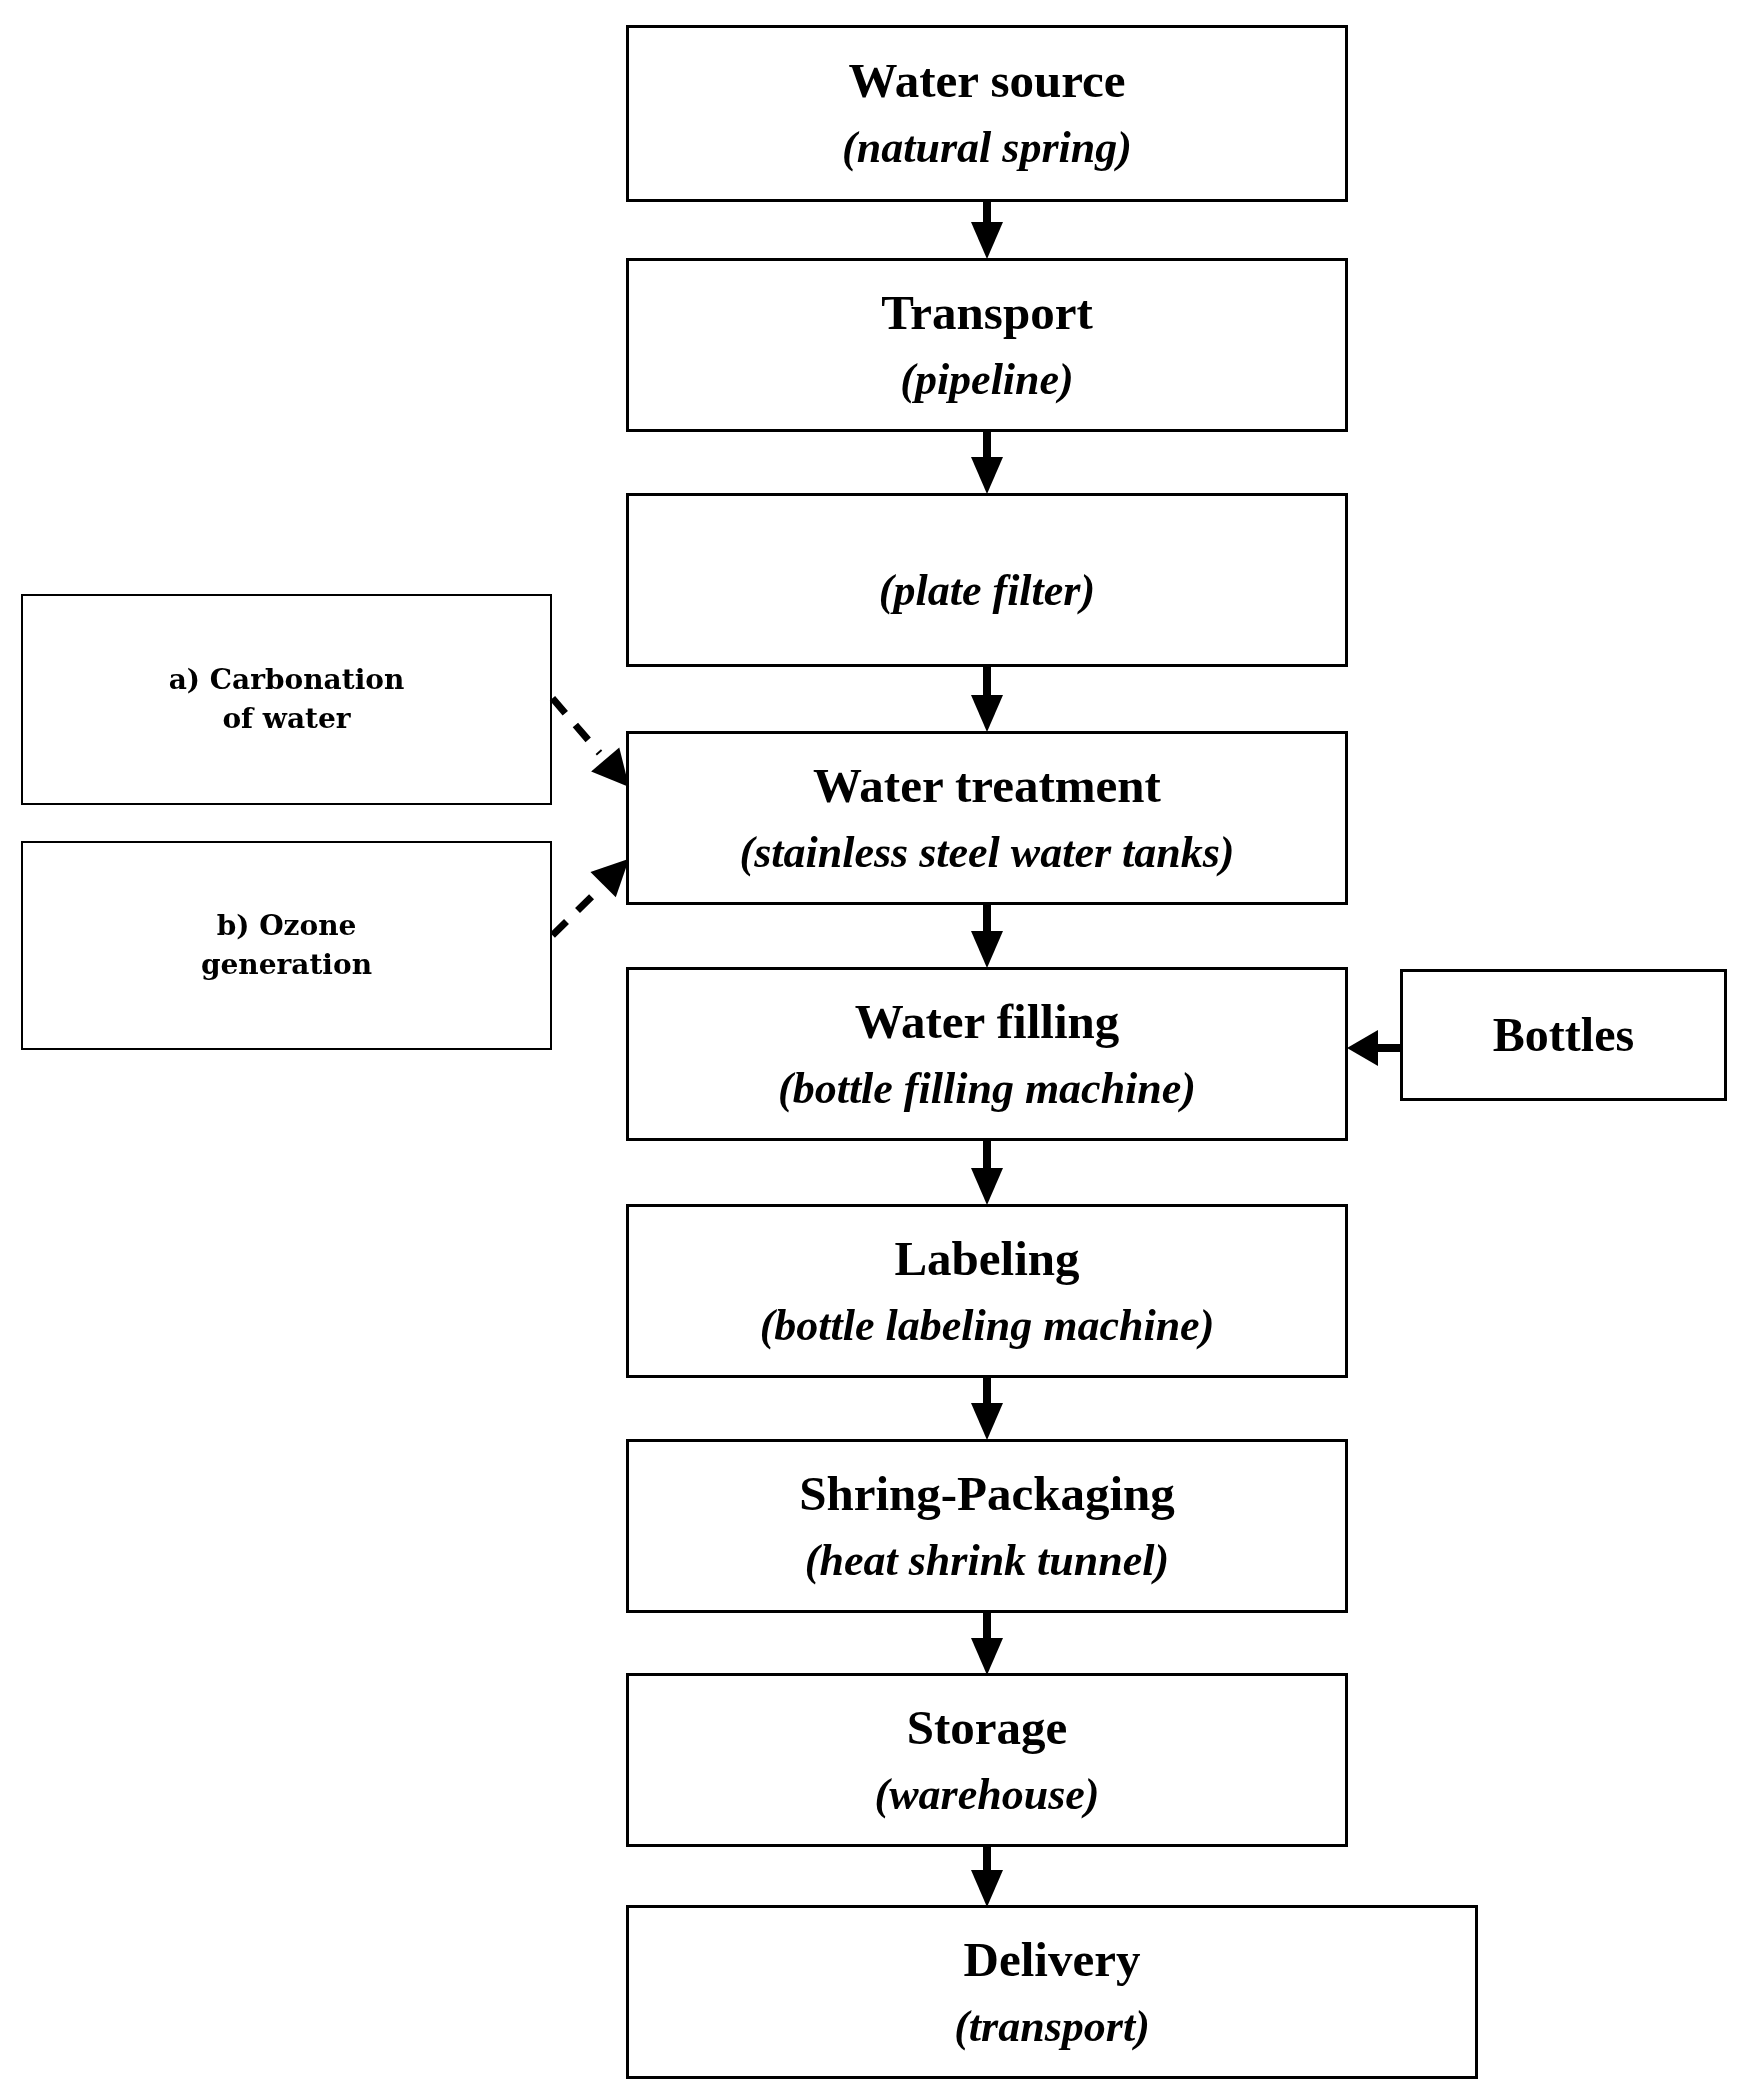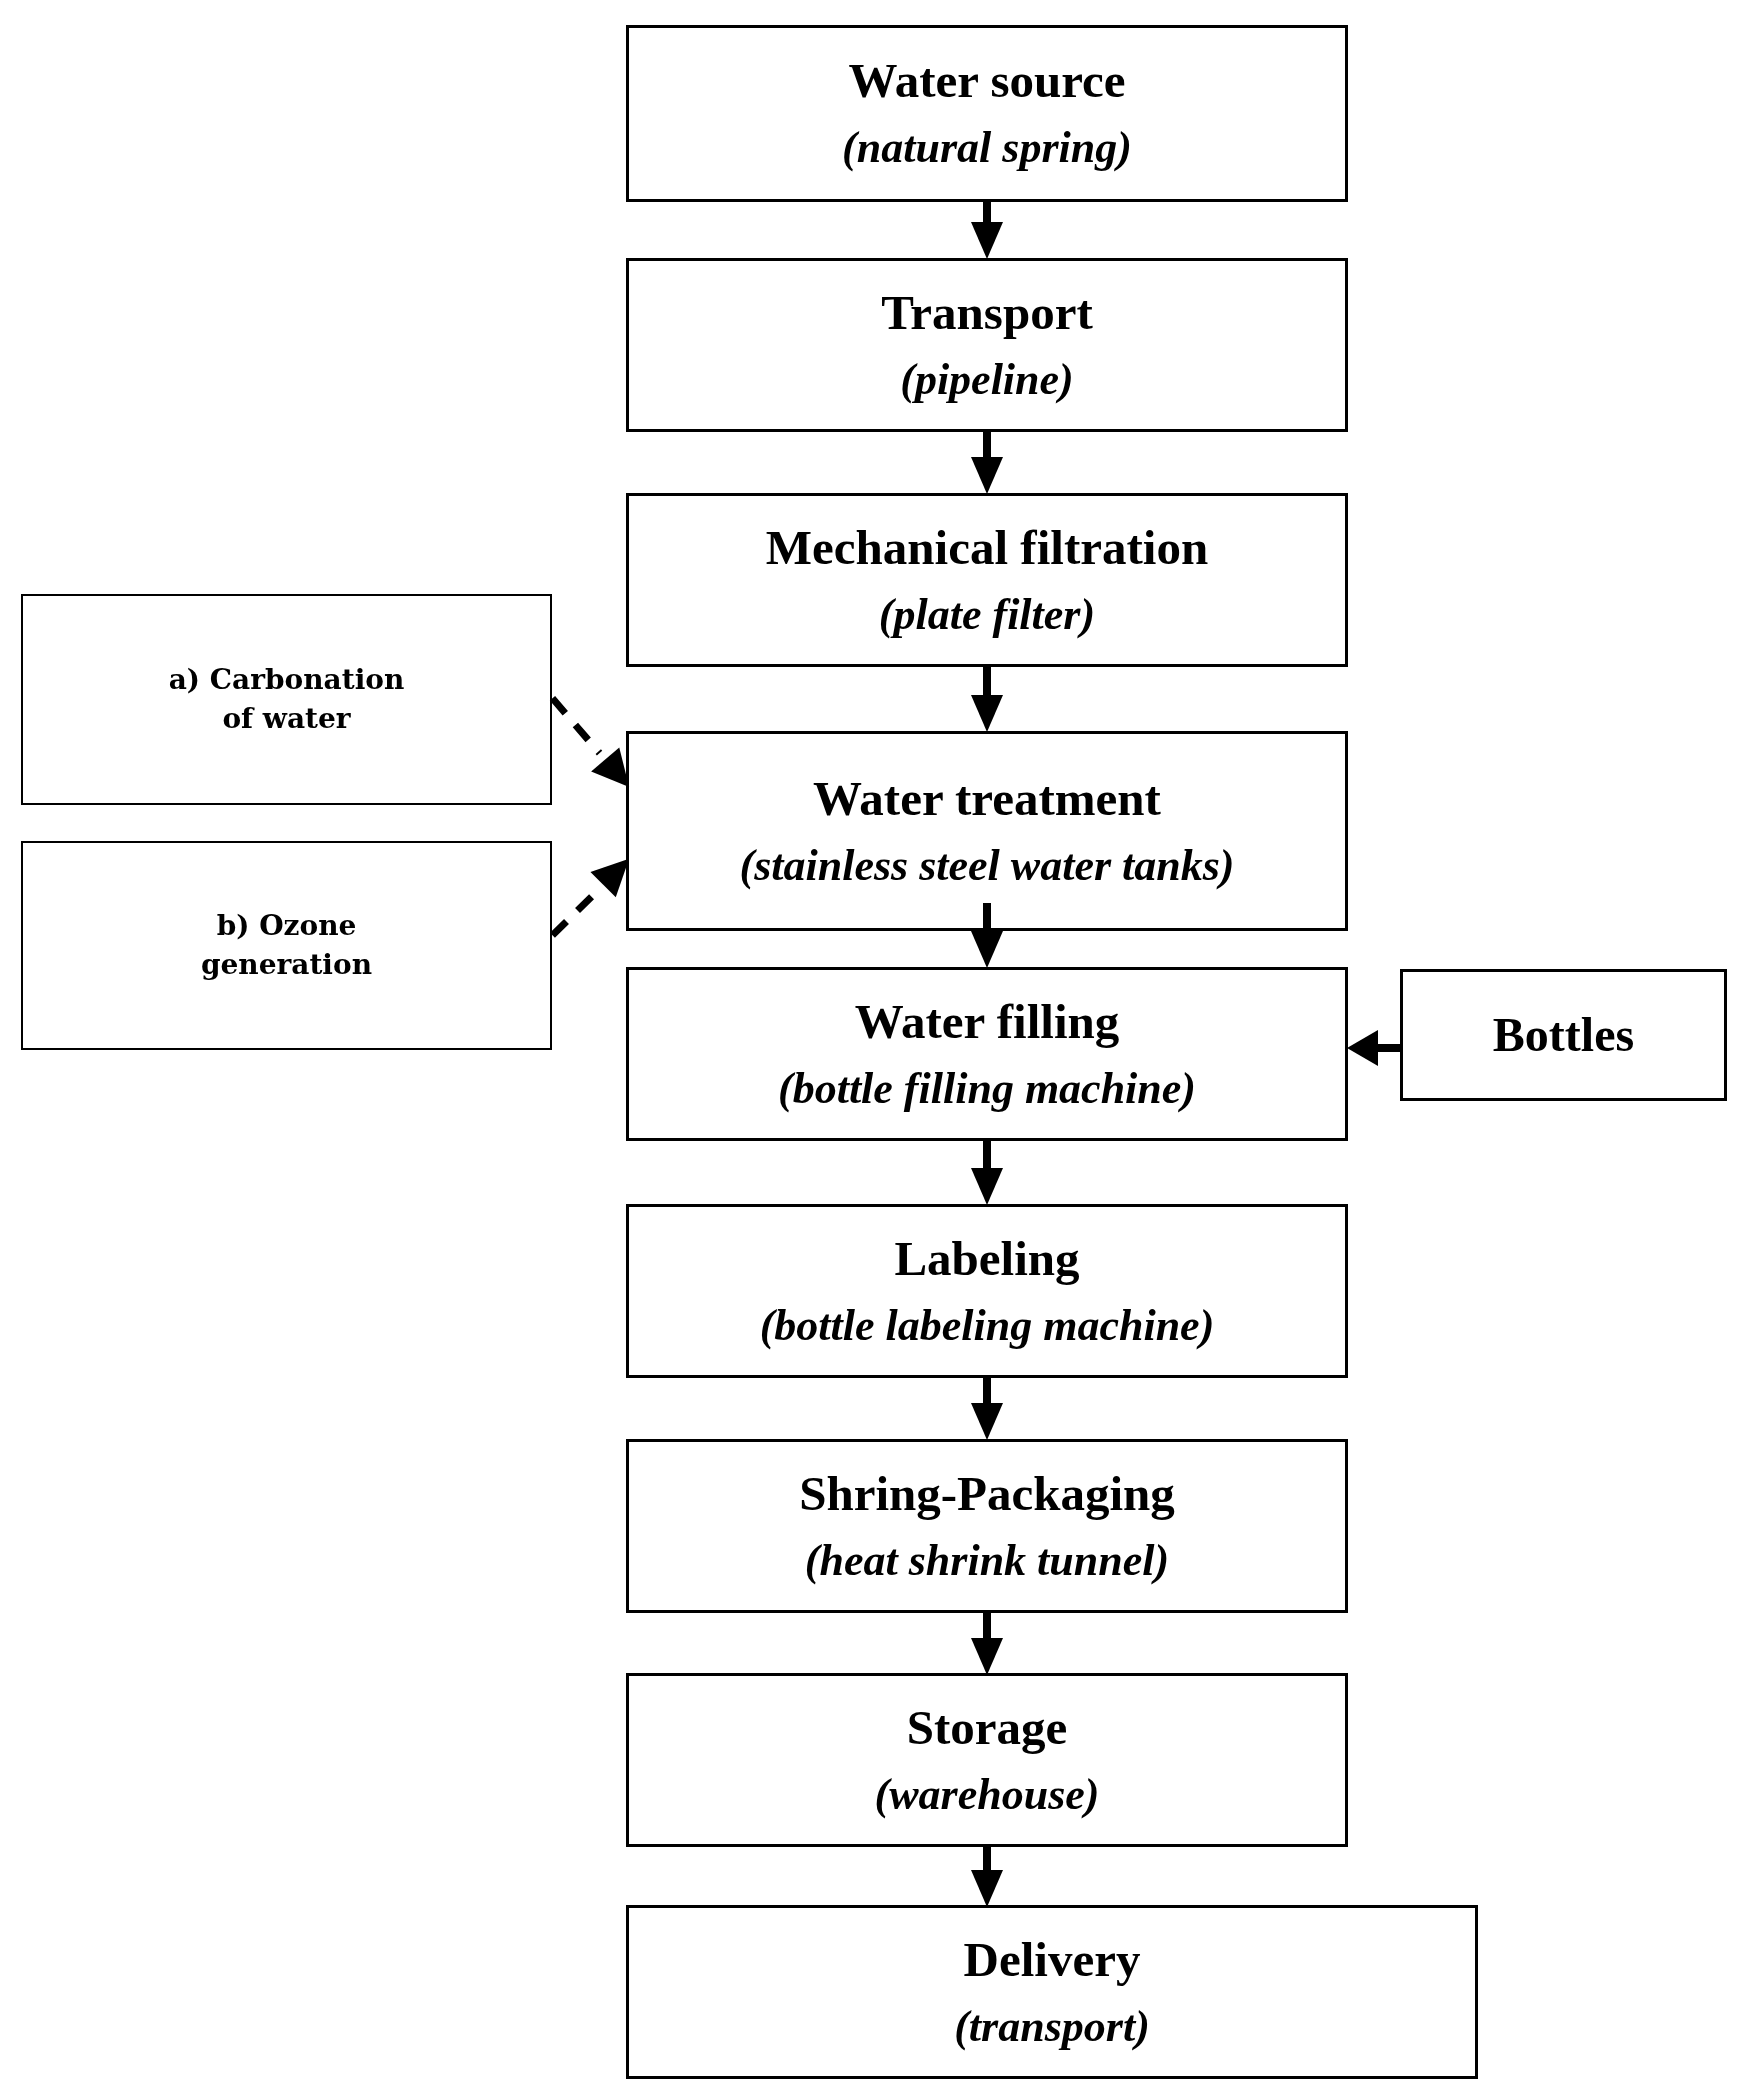--- a/index.html
+++ b/index.html
@@ -70,25 +70,24 @@
     <div class="t">Water source</div>
     <div class="s">(natural spring)</div>
   </div>
 
   <div class="fbox" style="left:626px;top:258px;width:722px;height:174px">
     <div class="t">Transport</div>
     <div class="s">(pipeline)</div>
   </div>
 
   <div class="fbox" style="left:626px;top:493px;width:722px;height:174px">
-    <div class="t">Mechanical filtration</div>
     <div class="s">(plate filter)</div>
   </div>
 
-  <div class="fbox" style="left:626px;top:731px;width:722px;height:200px">
+  <div class="fbox" style="left:626px;top:731px;width:722px;height:174px">
     <div class="t">Water treatment</div>
     <div class="s">(stainless steel water tanks)</div>
   </div>
 
   <div class="fbox" style="left:626px;top:1204px;width:722px;height:174px">
     <div class="t">Labeling</div>
     <div class="s">(bottle labeling machine)</div>
   </div>
 
   <div class="fbox" style="left:626px;top:967px;width:722px;height:174px">

